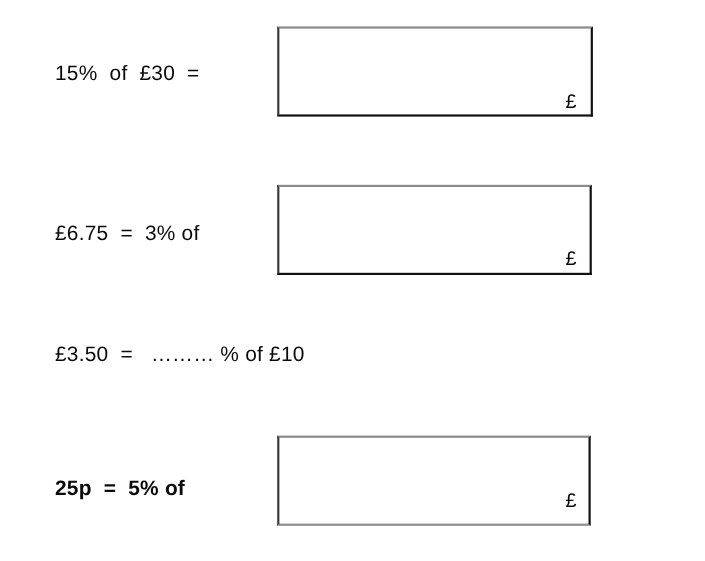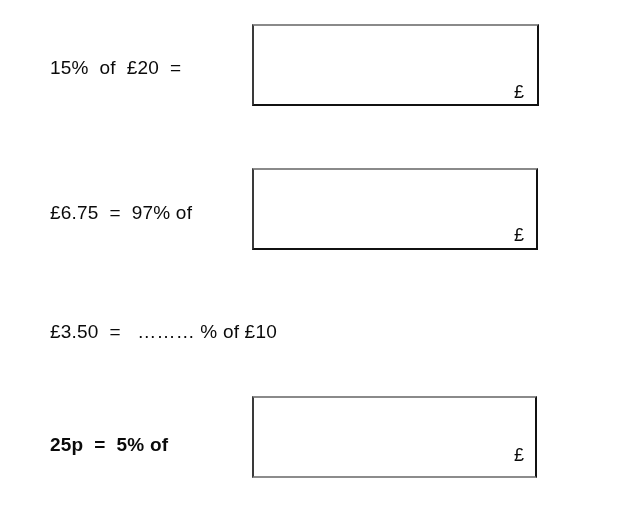--- a/index.html
+++ b/index.html
@@ -55,41 +55,41 @@
   #row-1 .prompt { left: 50px; top: 58px; }
   #row-1 .answer-box { left: 252px; top: 24px; width: 287px; height: 82px; }
   #row-1 .box-currency { left: 260px; top: 57px; }
   
   #row-2 { top: 145px; height: 120px; }
   #row-2 .prompt { left: 50px; top: 58px; }
   #row-2 .answer-box { left: 252px; top: 23px; width: 286px; height: 82px; }
   #row-2 .box-currency { left: 260px; top: 56px; }
   
   #row-3 { top: 300px; height: 50px; }
-  #row-3 .prompt { left: 50px; top: 22px; }
+  #row-3 .prompt { left: 50px; top: 13px; }
   
   #row-4 { top: 380px; height: 130px; }
   #row-4 .prompt { left: 50px; top: 55px; font-weight: bold; }
   #row-4 .answer-box { left: 252px; top: 16px; width: 285px; height: 82px; }
   #row-4 .box-currency { left: 260px; top: 48px; }
 </style>
 </head>
 <body>
 
 <div class="worksheet">
 
   <div class="q-row" id="row-1">
-    <div class="prompt">15%  of  £20  =</div>
+    <div class="prompt">15%  of  £30  =</div>
     <div class="answer-box">
       <span class="box-currency">£</span>
     </div>
   </div>
 
   <div class="q-row" id="row-2">
-    <div class="prompt">£6.75  =  97% of</div>
+    <div class="prompt">£6.75  =  3% of</div>
     <div class="answer-box">
       <span class="box-currency">£</span>
     </div>
   </div>
 
   <div class="q-row" id="row-3">
     <div class="prompt">£3.50  =   ……… % of £10</div>
   </div>
 
   <div class="q-row" id="row-4">

